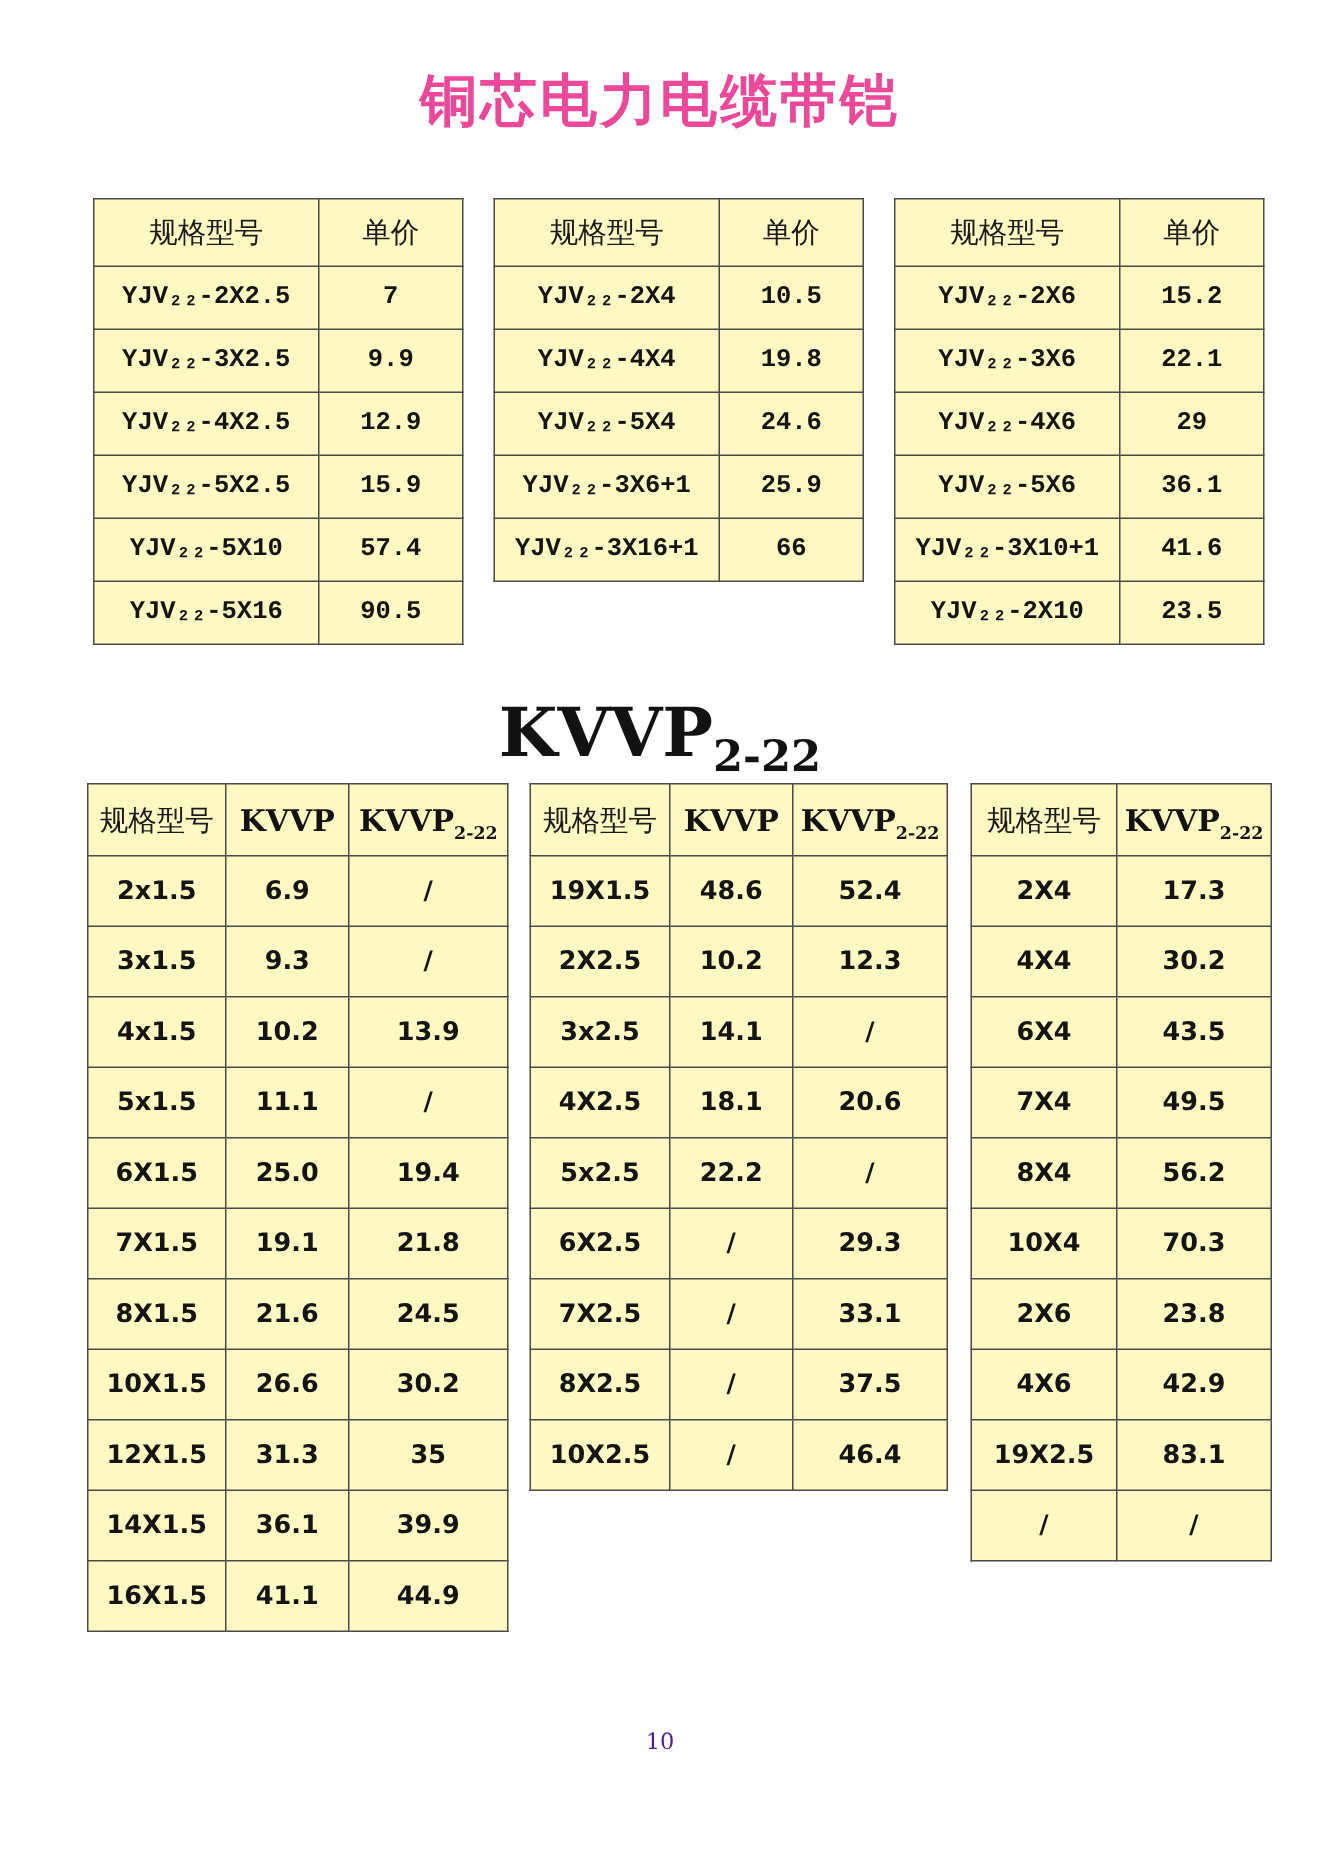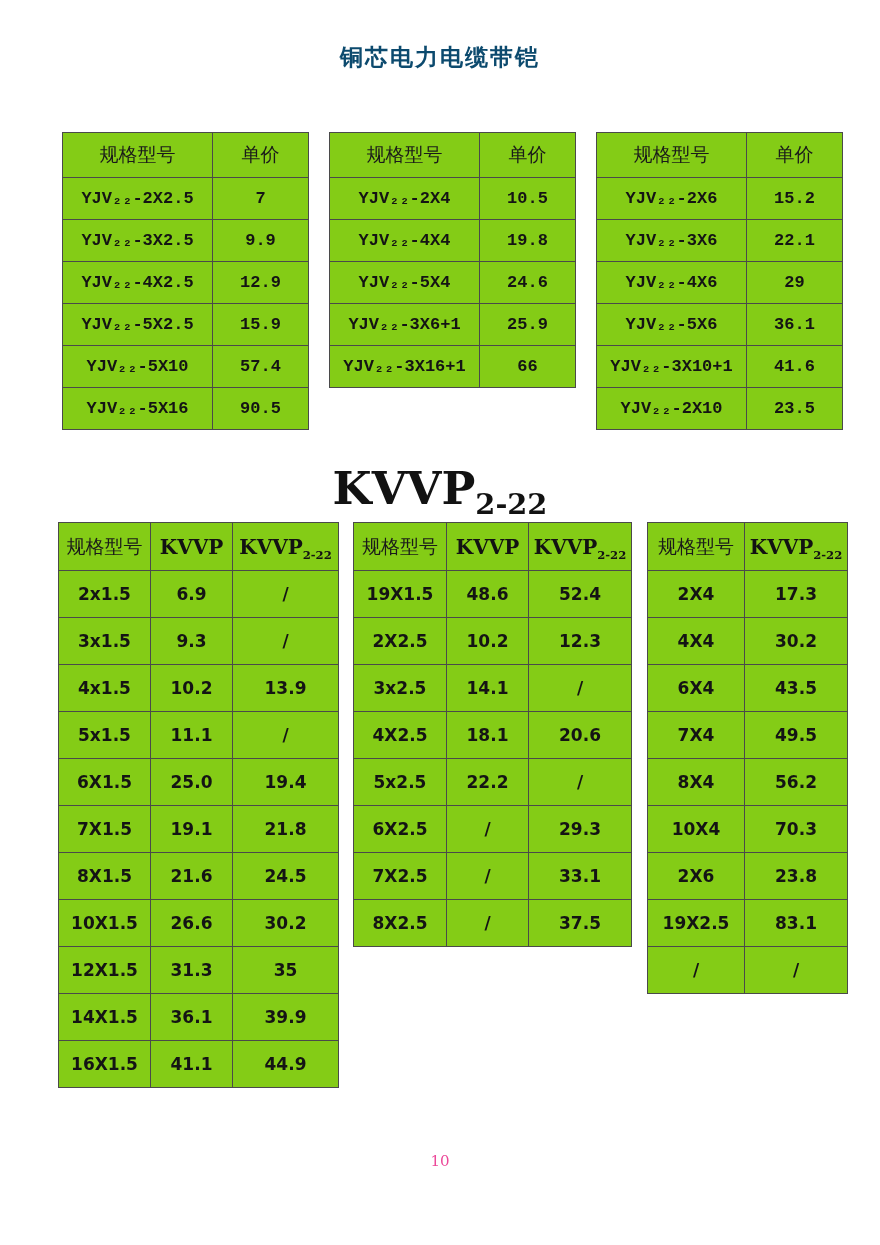--- a/index.html
+++ b/index.html
@@ -13,44 +13,44 @@
     font-family: "DejaVu Sans", "Liberation Sans", sans-serif;
   }
 
   
   .title-main {
     position: absolute;
     top: 42px; left: 12px; width: 856px;
     text-align: center;
     font-family: "DejaVu Serif", "Liberation Serif", serif;
     font-weight: 700;
-    font-size: 23px;
+    font-size: 38px;
     letter-spacing: 2px;
-    color: #0c4a6e;
+    color: #ec4899;
   }
   .title-kvvp {
     position: absolute;
     top: 462px; left: 12px; width: 856px;
     text-align: center;
     font-family: "DejaVu Serif", "Liberation Serif", serif;
     font-weight: 700;
     font-size: 45px;
     color: #121212;
   }
   .title-kvvp sub { font-size: 64%; line-height: 0; }
 
   
   .tables-row { position: absolute; display: flex; align-items: flex-start; }
   .row1 { top: 132px; left: 62px; }
   .row2 { top: 522px; left: 58px; }
   .row1 .gap { margin-left: 20px; }
   .row2 .gap2 { margin-left: 14px; }
   .row2 .gap3 { margin-left: 15px; }
 
-  table { border-collapse: collapse; background: #84cc16; }
+  table { border-collapse: collapse; background: #fef9c3; }
   th, td {
     border: 1px solid #4a4a4a;
     text-align: center;
     vertical-align: middle;
     padding: 0 4px;
   }
 
   
   .t1 th { height: 44px; }
   .t1 td { height: 41px; font-family: Liberation Mono, monospace; }
@@ -85,21 +85,21 @@
     color: #141414;
   }
 
   
   .page-number {
     position: absolute;
     top: 1152px; left: 12px; width: 856px;
     text-align: center;
     font-family: "DejaVu Serif", "Liberation Serif", serif;
     font-size: 15px;
-    color: #ec4899;
+    color: #4c1d95;
   }
 </style>
 </head>
 <body>
 
 <div class="page">
 
   <div class="title-main">铜芯电力电缆带铠</div>
 
   <div class="tables-row row1">
@@ -342,20 +342,25 @@
           <tr>
             <td>7X2.5</td>
             <td>/</td>
             <td>33.1</td>
           </tr>
           <tr>
             <td>8X2.5</td>
             <td>/</td>
             <td>37.5</td>
           </tr>
+          <tr>
+            <td>10X2.5</td>
+            <td>/</td>
+            <td>46.4</td>
+          </tr>
         </tbody>
     </table>
 
     <table class="t2 t2c gap3">
       <colgroup>
           <col class="c1">
           <col class="c2">
         </colgroup>
       <thead>
         <tr>
@@ -386,20 +391,24 @@
           </tr>
           <tr>
             <td>10X4</td>
             <td>70.3</td>
           </tr>
           <tr>
             <td>2X6</td>
             <td>23.8</td>
           </tr>
           <tr>
+            <td>4X6</td>
+            <td>42.9</td>
+          </tr>
+          <tr>
             <td>19X2.5</td>
             <td>83.1</td>
           </tr>
           <tr>
             <td>/</td>
             <td>/</td>
           </tr>
         </tbody>
     </table>
 

